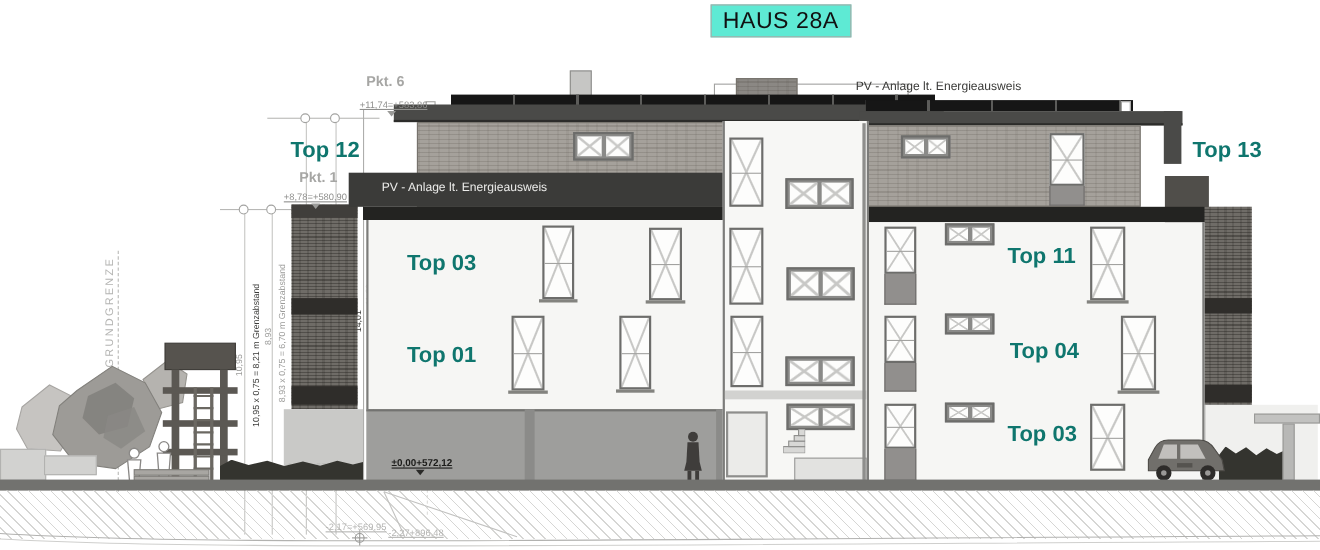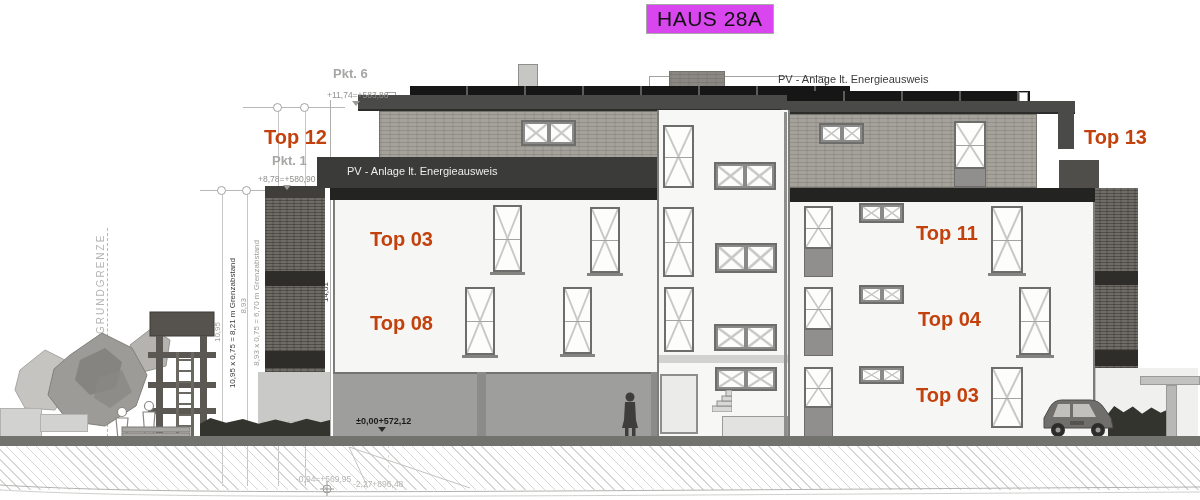--- a/index.html
+++ b/index.html
@@ -1,24 +1,24 @@
 <!DOCTYPE html>
 <html><head>
 <meta charset="utf-8">
 <style>
   html,body{margin:0;padding:0;background:#fff;}
   #stage{position:relative;width:1200px;height:500px;background:#ffffff;overflow:hidden;
          font-family:"Liberation Sans",sans-serif;color:#1a1a18;}
   .abs{position:absolute;box-sizing:border-box;}
 
   
-  .title-box{border:1px solid #a8a8a6;padding:2px 10px;font-size:21px;letter-spacing:.5px;color:#111;background:#d946ef;}
-  .lbl-top{font-weight:bold;font-size:20px;color:#c2410c;white-space:nowrap;}
+  .title-box{border:1px solid #a8a8a6;padding:2px 10px;font-size:21px;letter-spacing:.5px;color:#111;background:#5eead4;}
+  .lbl-top{font-weight:bold;font-size:20px;color:#0f766e;white-space:nowrap;}
   .lbl-pkt{font-weight:bold;font-size:13px;color:#a6a6a4;white-space:nowrap;}
-  .lvl{font-size:8.5px;color:#8f8f8d;white-space:nowrap;}
+  .lvl{font-size:8.5px;color:#8f8f8d;white-space:nowrap;text-decoration:underline;}
   .lvl.dark{color:#1c1c1a;font-weight:bold;font-size:9px;}
   .lvl.faint{color:#b5b5b3;}
   .vtext{writing-mode:vertical-rl;transform:rotate(180deg);font-size:8px;white-space:nowrap;color:#9c9c9a;}
   .vtext.dark{color:#3a3a38;}
   .pv-band-text{font-size:11px;color:#ececea;white-space:nowrap;}
   .pv-roof-text{font-size:11px;color:#3a3a38;white-space:nowrap;}
   .grund{writing-mode:vertical-rl;transform:rotate(180deg);font-size:10px;letter-spacing:2px;color:#b4b4b2;white-space:nowrap;}
 
   
   .dim-v{border-left:1px solid #c6c6c4;width:0;}
@@ -142,21 +142,21 @@
   <div class="abs panel" style="left:954px;top:169px;width:32px;height:18px;"></div>
 
   <div class="abs band-dark" style="left:317px;top:157px;width:345px;height:31px;">
     <div class="pv-band-text" style="margin:8px 0 0 30px;">PV - Anlage lt. Energieausweis</div>
   </div>
   <div class="abs slab-dark" style="left:330px;top:188px;width:332px;height:12px;"></div>
   <div class="abs slab-dark" style="left:788px;top:188px;width:307px;height:14px;"></div>
 
   <div class="abs facade edge-l" style="left:333px;top:200px;width:327px;height:172px;"></div>
   <div class="abs lbl-top" style="left:370px;top:228px;">Top 03</div>
-  <div class="abs lbl-top" style="left:370px;top:312px;">Top 08</div>
+  <div class="abs lbl-top" style="left:370px;top:312px;">Top 01</div>
   <div class="abs win tall" style="left:493px;top:205px;width:29px;height:67px;"></div>
   <div class="abs sill" style="left:490px;top:272px;width:35px;"></div>
   <div class="abs win tall" style="left:590px;top:207px;width:30px;height:66px;"></div>
   <div class="abs sill" style="left:587px;top:273px;width:36px;"></div>
   <div class="abs win tall" style="left:465px;top:287px;width:30px;height:68px;"></div>
   <div class="abs sill" style="left:462px;top:355px;width:36px;"></div>
   <div class="abs win tall" style="left:563px;top:287px;width:29px;height:67px;"></div>
   <div class="abs sill" style="left:560px;top:354px;width:35px;"></div>
 
   <div class="abs garage" style="left:333px;top:372px;width:327px;height:65px;"></div>
@@ -316,16 +316,16 @@
     <path d="M0,47 C180,58 480,53 1200,49" fill="none" stroke="#b2b2b0" stroke-width="1"></path>
     <path d="M0,52 C180,62 480,58 1200,54" fill="none" stroke="#cfcfcd" stroke-width="1"></path>
     <line x1="349" y1="9" x2="368" y2="50" stroke="#c2c2c0" stroke-width="1"></line>
     <line x1="349" y1="9" x2="470" y2="50" stroke="#c2c2c0" stroke-width="1"></line>
     <g stroke="#9a9a98" fill="none" stroke-width="1">
       <circle cx="327" cy="51" r="4"></circle>
         <line x1="320" y1="51" x2="334" y2="51"></line>
         <line x1="327" y1="44" x2="327" y2="58"></line>
     </g>
   </svg>
-  <div class="abs lvl faint" style="left:296px;top:474px;">-0,94=+569,95</div>
+  <div class="abs lvl faint" style="left:296px;top:474px;">-2,17=+569,95</div>
   <div class="abs lvl faint" style="left:353px;top:479px;">-2,27+896,48</div>
 
 </div>
 
 </body></html>

